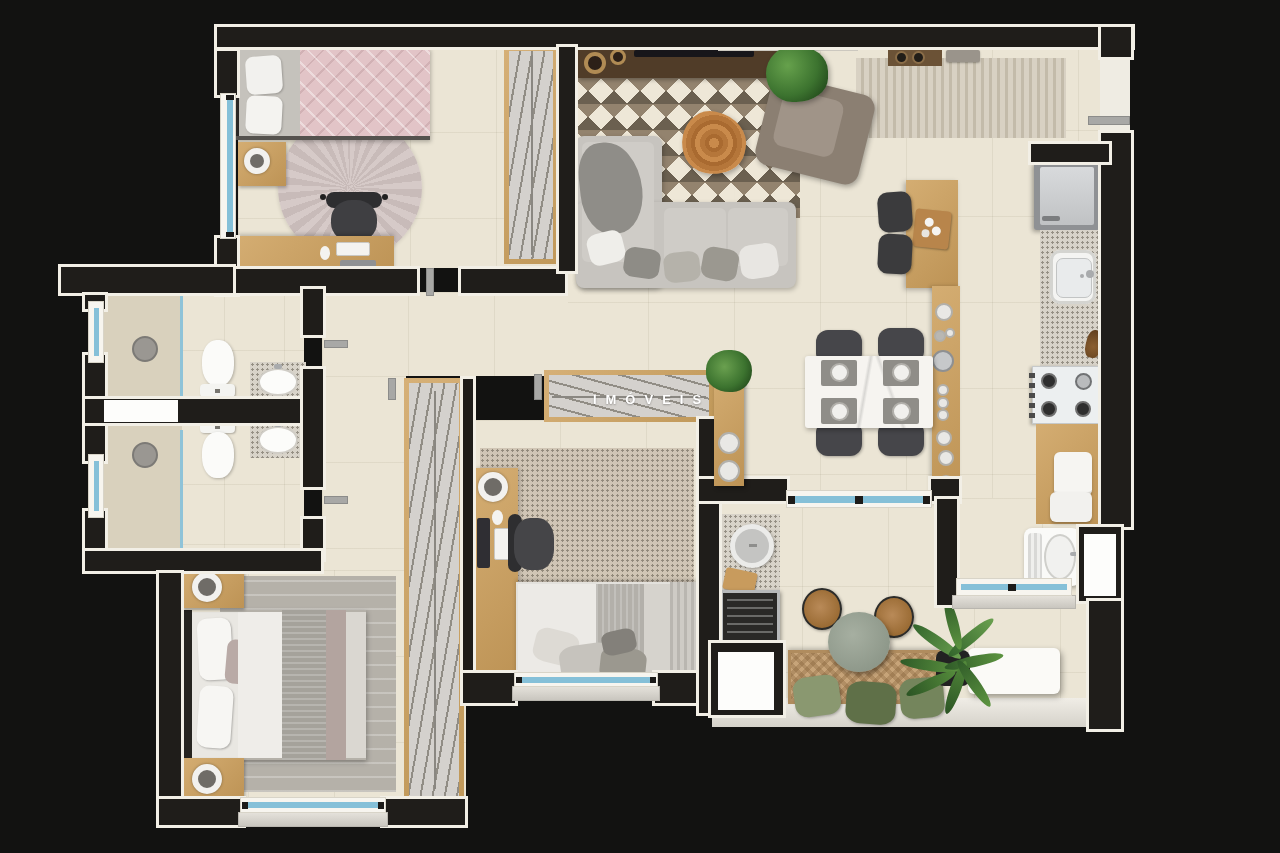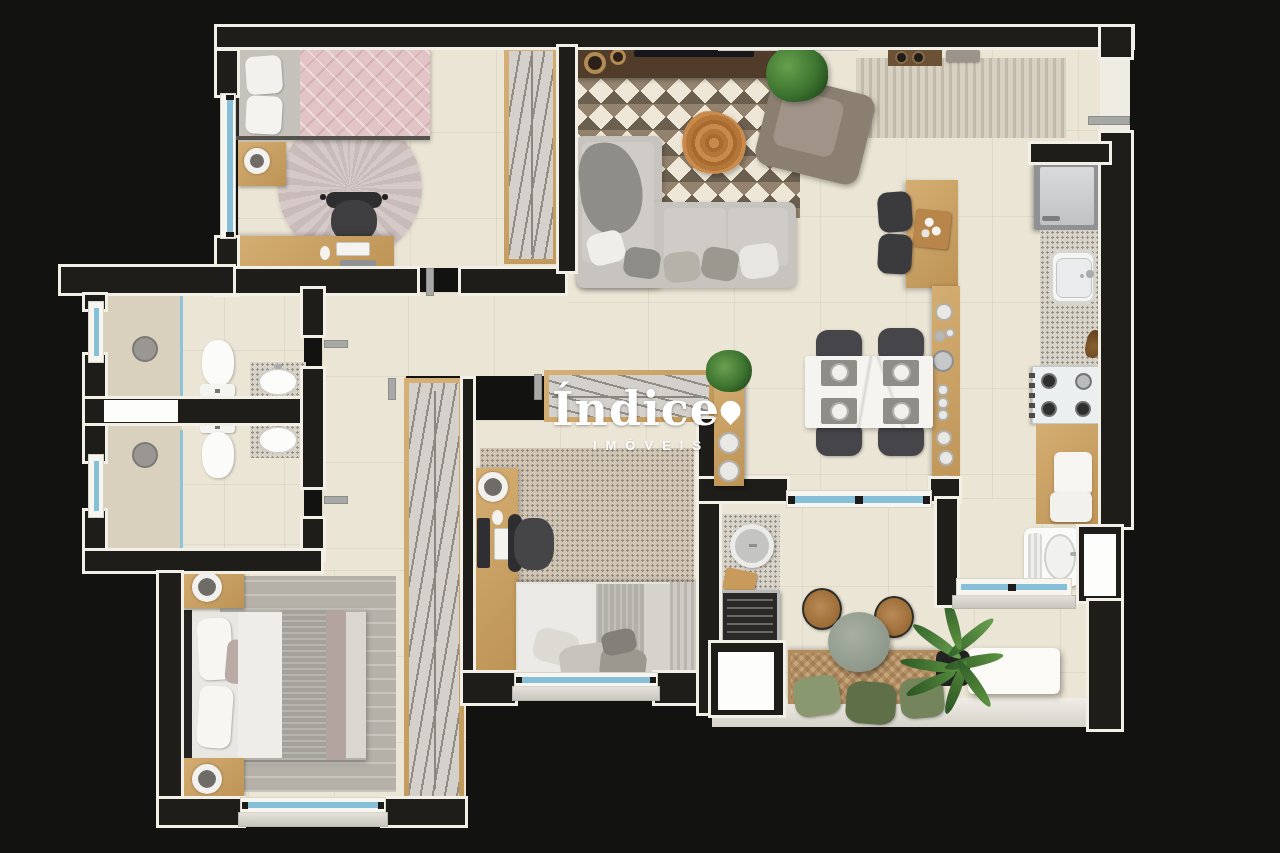--- a/index.html
+++ b/index.html
@@ -393,19 +393,16 @@
   <div class="sill" style="left:952px;top:595px;width:124px;height:14px;"></div>
 
   <div class="leaf" style="left:426px;top:268px;width:6px;height:26px;"></div>
   <div class="leaf" style="left:388px;top:378px;width:6px;height:20px;"></div>
   <div class="leaf" style="left:534px;top:374px;width:6px;height:24px;"></div>
   <div class="leaf" style="left:324px;top:340px;width:22px;height:6px;"></div>
   <div class="leaf" style="left:324px;top:496px;width:22px;height:6px;"></div>
   <div class="leaf" style="left:1088px;top:116px;width:40px;height:7px;"></div>
 
   <div id="logo" style="left:552px;top:386px;width:190px;">
-    <div>
-      <span class="brand">Índice</span><span class="pin"></span>
-    </div>
     <div class="tagline">IMÓVEIS</div>
   </div>
 
 </div>
 
 </body></html>

